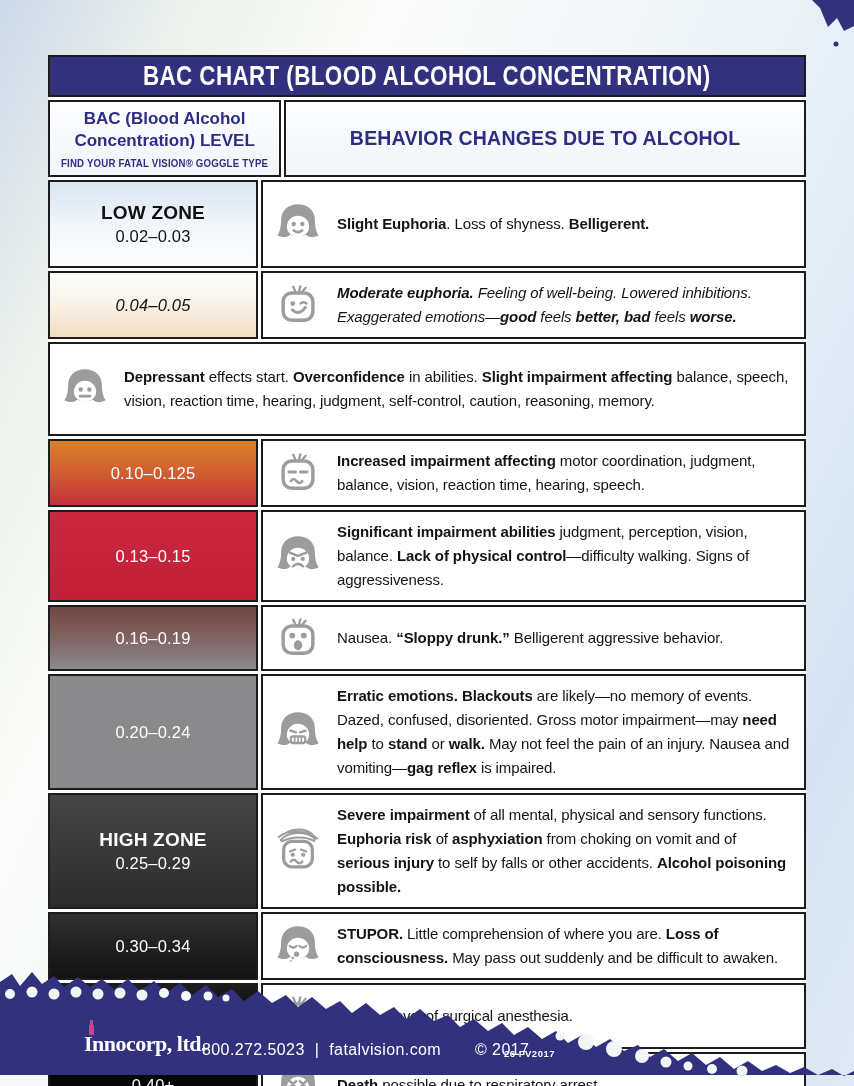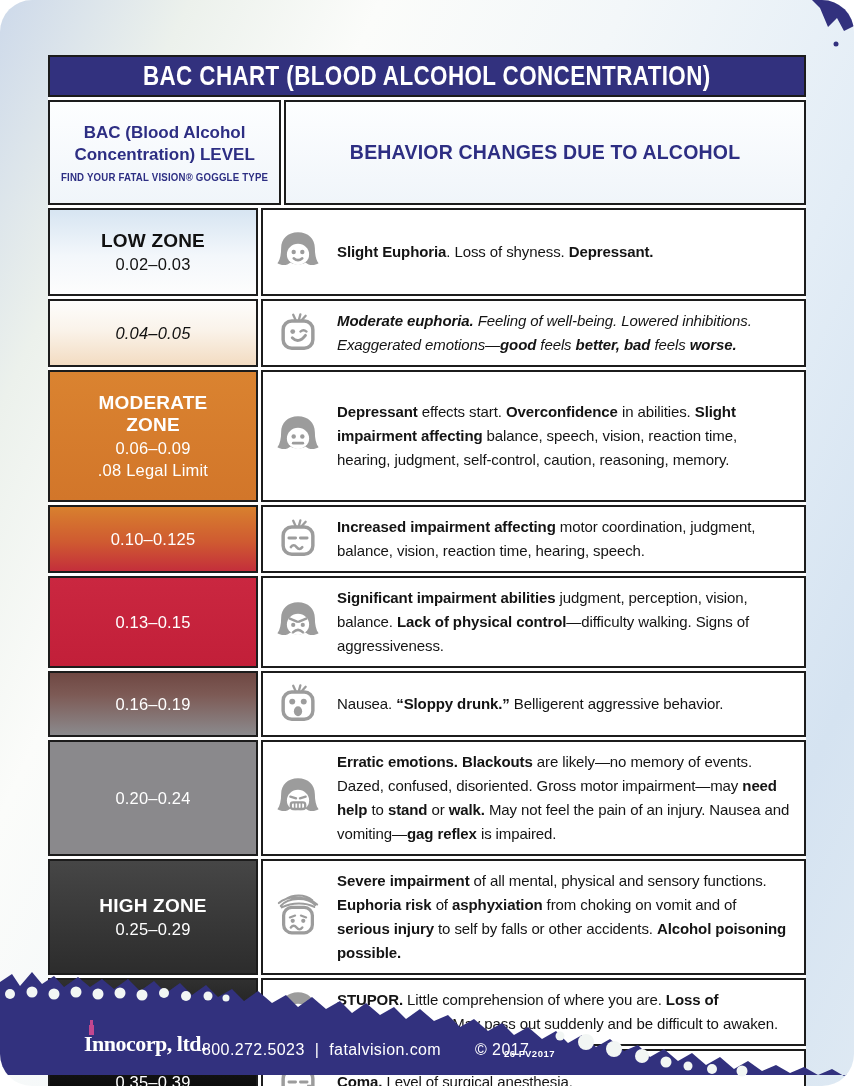--- a/index.html
+++ b/index.html
@@ -1,34 +1,34 @@
 <!DOCTYPE html>
 <html><head>
 <meta charset="utf-8">
 <style>
   *{box-sizing:border-box;margin:0;padding:0}
   html,body{width:854px}
   .page{position:relative;width:854px;height:1086px;overflow:hidden;
     font-family:"Liberation Sans",sans-serif;
-    background:linear-gradient(115deg,#cdd9ea 0%,#ecf1ec 14%,#fbfcfa 28%,#f3f7f9 46%,#e3edf6 68%,#d5e3f1 86%,#dee9f3 100%);border-radius:32px;}
+    background:linear-gradient(115deg,#cdd9ea 0%,#ecf1ec 14%,#fbfcfa 28%,#f3f7f9 46%,#e3edf6 68%,#d5e3f1 86%,#dee9f3 100%);}
   .chart{position:absolute;left:48px;top:55px;width:758px;display:flex;flex-direction:column;gap:3px;background:#fff}
   .titlebar{height:42px;border:2px solid #1c1c1c;display:flex;align-items:center;justify-content:center}
   .titlebar span{color:#fff;font-weight:bold;font-size:28px;letter-spacing:.5px;white-space:nowrap;transform:scaleX(.8)}
   .row{display:flex;gap:3px;align-items:stretch}
   .cell{border:2px solid #1c1c1c}
   .zone{flex:0 0 210px;display:flex;flex-direction:column;align-items:center;justify-content:center;text-align:center;gap:3px;padding:20px}
   .zone .zl{font-weight:bold;font-size:19px;letter-spacing:.2px}
   .zone .zr,.zone .zn{font-size:16.5px;letter-spacing:.2px}
   .desc{flex:1;display:flex;align-items:center;background:#fff;padding:8px 14px 8px 12px}
   .desc .ic{flex:0 0 48px;margin-right:14px;display:flex;align-items:center}
   .desc p{font-size:15px;line-height:1.6;color:#141414;letter-spacing:-.1px}
   .b{font-weight:bold}
   .hdr{min-height:75px}
   .hdr .cell{background:linear-gradient(180deg,#fdfeff,#f0f5fa);display:flex;flex-direction:column;align-items:center;justify-content:center;text-align:center}
-  .hdr .hleft{flex:0 0 210px;padding:20px 2px}
+  .hdr .hleft{flex:0 0 210px;padding:6px 2px}
   .hdr .h1{font-weight:bold;font-size:17px;line-height:1.3}
   .hdr .hsub{font-weight:bold;font-size:10.5px;letter-spacing:.2px;margin-top:5px;transform:scaleX(.92);white-space:nowrap}
   .hdr .hright{flex:1;font-weight:bold;font-size:19.5px;letter-spacing:.2px}
   .ftext{position:absolute;color:#fff;z-index:3}
   .logo{left:84px;top:1031px;font-family:Liberation Serif, serif;font-weight:bold;font-size:22px;letter-spacing:-.5px}
   .logo .bottle{position:absolute;left:2px;top:-11px}
   .fline{left:202px;top:1041px;font-size:16px;letter-spacing:.4px}
   .fline .sep{margin:0 10px}
   .fline .copy{margin-left:34px}
   .fcode{left:504px;top:1048px;font-size:9.5px;font-weight:bold;letter-spacing:.5px}
@@ -69,46 +69,41 @@
           <div class="cell desc">
             <span class="ic">
               <svg viewBox="0 0 48 48" width="46" height="46">
                 <path d="M24 3.5c-10.6 0-17.6 7-17.6 16.6 0 6.6-1.2 12.1-3.9 15.7 4.9 3.1 10.8 2 13.6-.9 2.4 1.4 5.1 2.1 7.9 2.1s5.5-.7 7.9-2.1c2.8 2.9 8.7 4 13.6.9-2.7-3.6-3.9-9.1-3.9-15.7C41.6 10.5 34.6 3.5 24 3.5z" fill="#9C9C9C"></path>
                 <ellipse cx="24" cy="26.5" rx="11.6" ry="11" fill="#fff"></ellipse>
                 <circle cx="19.5" cy="24" r="2.3" fill="#9C9C9C"></circle>
                 <circle cx="28.5" cy="24" r="2.3" fill="#9C9C9C"></circle>
                 <path d="M19.5 30.5q4.5 4 9 0" stroke="#9C9C9C" stroke-width="2.6" fill="none" stroke-linecap="round"></path>
               </svg>
             </span>
-            <p><span class="b">Slight Euphoria</span><span>. Loss of shyness. </span><span class="b">Depressant.</span></p>
+            <p><span class="b">Slight Euphoria</span><span>. Loss of shyness. </span><span class="b">Belligerent.</span></p>
           </div>
         </div>
         <div class="row" style="min-height: 64px; font-style: italic;">
           <div class="cell zone" style="background: linear-gradient(rgb(253, 253, 252) 0%, rgb(250, 243, 234) 45%, rgb(243, 220, 194) 100%); color: rgb(17, 17, 17);">
             <div class="zr">0.04–0.05</div>
           </div>
           <div class="cell desc">
             <span class="ic">
               <svg viewBox="0 0 48 48" width="46" height="46">
                 <rect x="8.5" y="11.5" width="31" height="28.5" rx="9" fill="#fff" stroke="#9C9C9C" stroke-width="3.6"></rect>
                 <path d="M21.5 10.5l-2.5-5.5M25 10l1.5-5.5M28 10.5l4-4.5" stroke="#9C9C9C" stroke-width="2.4" fill="none" stroke-linecap="round"></path>
                 <circle cx="18.5" cy="22.5" r="2.5" fill="#9C9C9C"></circle>
                 <path d="M26.5 22.5q3.2-2.8 6.4 0" stroke="#9C9C9C" stroke-width="2.4" fill="none" stroke-linecap="round"></path>
                 <path d="M18 29q6.5 6.8 13.8-2.6" stroke="#9C9C9C" stroke-width="3" fill="none" stroke-linecap="round"></path>
               </svg>
             </span>
             <p><span class="b">Moderate euphoria.</span><span> Feeling of well-being. Lowered inhibitions. Exaggerated emotions—</span><span class="b">good</span><span> feels </span><span class="b">better, bad</span><span> feels </span><span class="b">worse.</span></p>
           </div>
         </div>
         <div class="row" style="min-height: 94px;">
-          <div class="cell zone" style="background: linear-gradient(rgb(218, 131, 48), rgb(210, 118, 42)); color: rgb(255, 255, 255);">
-            <div class="zl">MODERATE ZONE</div>
-            <div class="zr">0.06–0.09</div>
-            <div class="zn">.08 Legal Limit</div>
-          </div>
           <div class="cell desc">
             <span class="ic">
               <svg viewBox="0 0 48 48" width="46" height="46">
                 <path d="M24 3.5c-10.6 0-17.6 7-17.6 16.6 0 6.6-1.2 12.1-3.9 15.7 4.9 3.1 10.8 2 13.6-.9 2.4 1.4 5.1 2.1 7.9 2.1s5.5-.7 7.9-2.1c2.8 2.9 8.7 4 13.6.9-2.7-3.6-3.9-9.1-3.9-15.7C41.6 10.5 34.6 3.5 24 3.5z" fill="#9C9C9C"></path>
                 <ellipse cx="24" cy="26.5" rx="11.6" ry="11" fill="#fff"></ellipse>
                 <circle cx="19.5" cy="24.5" r="2.3" fill="#9C9C9C"></circle>
                 <circle cx="28.5" cy="24.5" r="2.3" fill="#9C9C9C"></circle>
                 <path d="M19 31.5h10" stroke="#9C9C9C" stroke-width="2.8" stroke-linecap="round"></path>
               </svg>
             </span>

